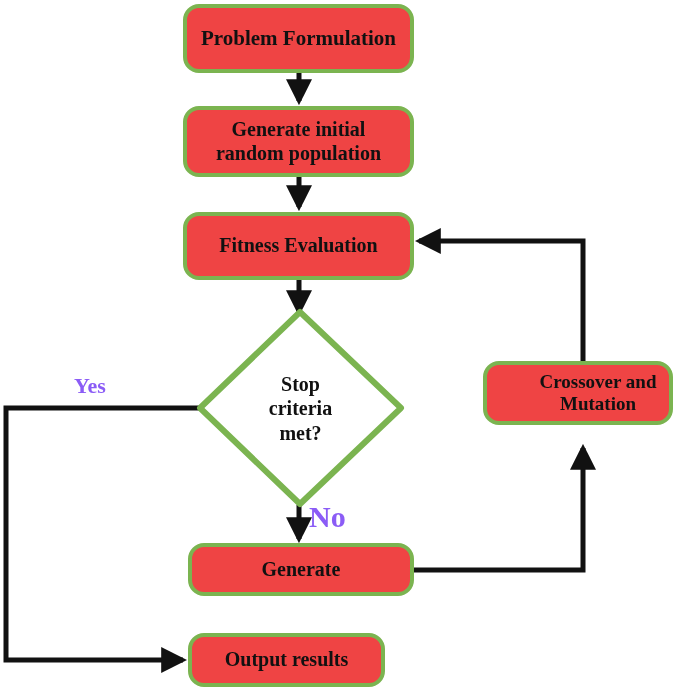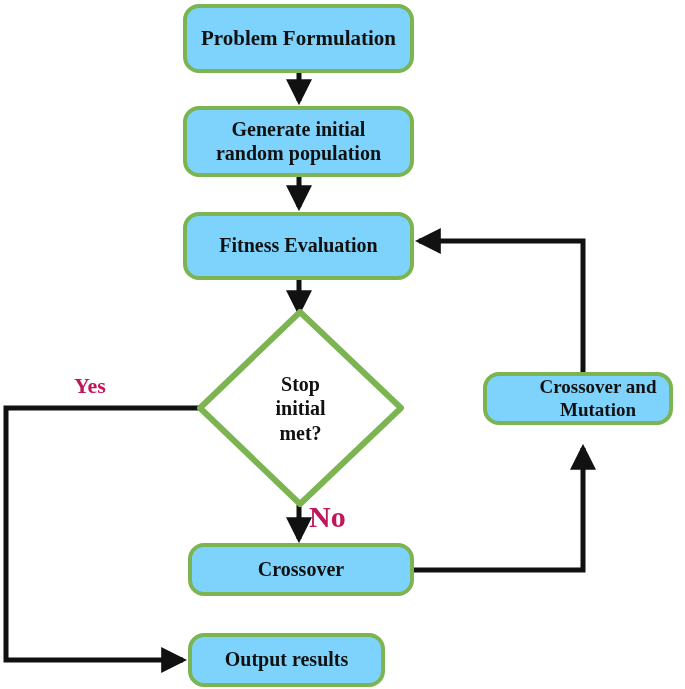--- a/index.html
+++ b/index.html
@@ -30,42 +30,42 @@
     display: flex;
     align-items: center;
     justify-content: center;
     text-align: center;
     color: #111111;
     font-weight: bold;
     line-height: 1.18;
     z-index: 3;
   }
   .node.process {
-    background: #7dd3fc;
+    background: #ef4444;
     border: 4px solid var(--accent, #7BB450);
     border-radius: 16px;
   }
   .node-label {
     display: block;
     white-space: pre-line;
     padding: 0 8px;
   }
   .node.decision {
     background: transparent;
     border: none;
   }
   .decision-text {
     position: relative;
     z-index: 4;
     white-space: pre-line;
     line-height: 1.22;
   }
   .edge-label {
     position: absolute;
-    color: #be185d;
+    color: #8b5cf6;
     font-weight: bold;
     z-index: 4;
     white-space: nowrap;
   }
 </style>
 </head>
 <body>
 
 <div id="flow-root">
 
@@ -101,33 +101,33 @@
     <span class="node-label">Generate initial
 random population</span>
   </div>
 
   <div class="node process" style="left: 183px; top: 212px; width: 231px; height: 68px; font-size: 20px; --accent: #7BB450; border-color: rgb(123, 180, 80);">
     <span class="node-label">Fitness Evaluation</span>
   </div>
 
   <div class="node decision" style="left:200px; top:312px; width:201px; height:193px; font-size:20px;">
     <span class="decision-text">Stop
-initial
+criteria
 met?</span>
   </div>
 
   <div class="node process" style="left: 188px; top: 543px; width: 226px; height: 53px; font-size: 20px; --accent: #7BB450; border-color: rgb(123, 180, 80);">
-    <span class="node-label">Crossover</span>
+    <span class="node-label">Generate</span>
   </div>
 
   <div class="node process" style="left: 188px; top: 633px; width: 197px; height: 54px; font-size: 20px; --accent: #7BB450; border-color: rgb(123, 180, 80);">
     <span class="node-label">Output results</span>
   </div>
 
-  <div class="node process" style="left: 483px; top: 372px; width: 190px; height: 53px; font-size: 19px; --accent: #7BB450; border-color: rgb(123, 180, 80); padding-left: 40px;">
+  <div class="node process" style="left: 483px; top: 361px; width: 190px; height: 64px; font-size: 19px; --accent: #7BB450; border-color: rgb(123, 180, 80); padding-left: 40px;">
     <span class="node-label">Crossover and
 Mutation</span>
   </div>
 
   <div class="edge-label" style="left:74px; top:373px; font-size:22px;">Yes</div>
 
   <div class="edge-label" style="left:309px; top:500px; font-size:30px;">No</div>
 
 </div>
 

